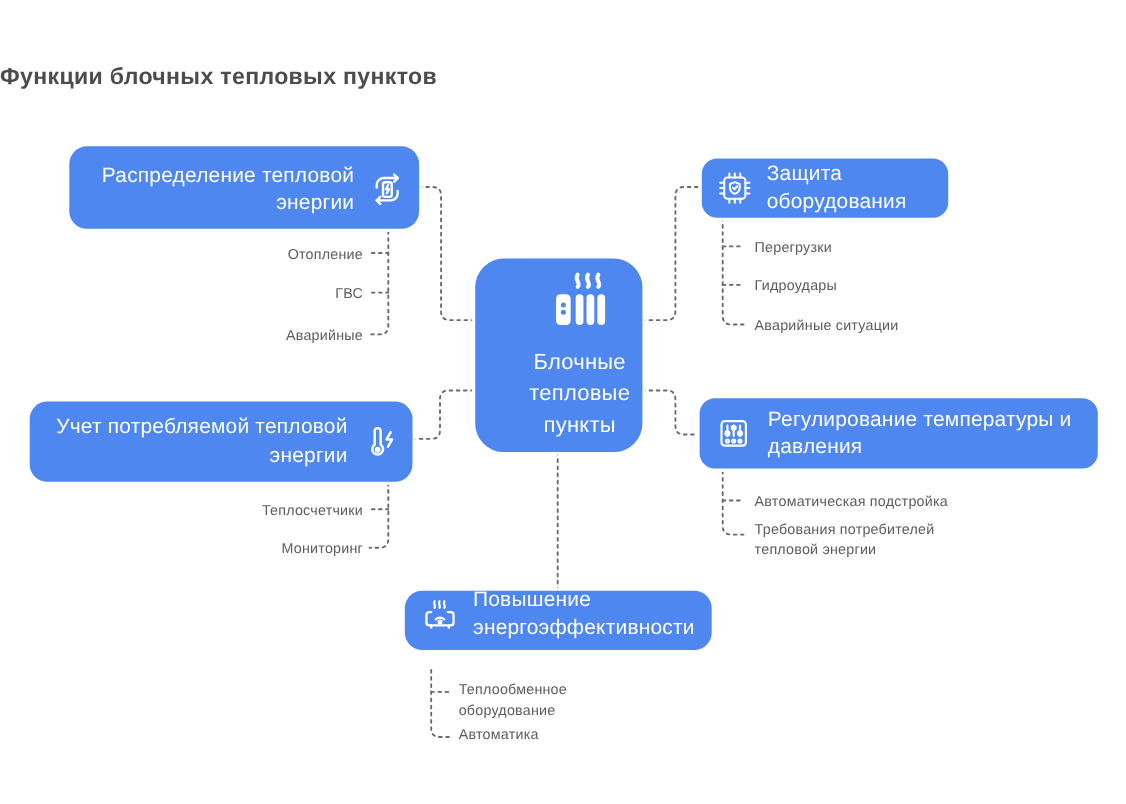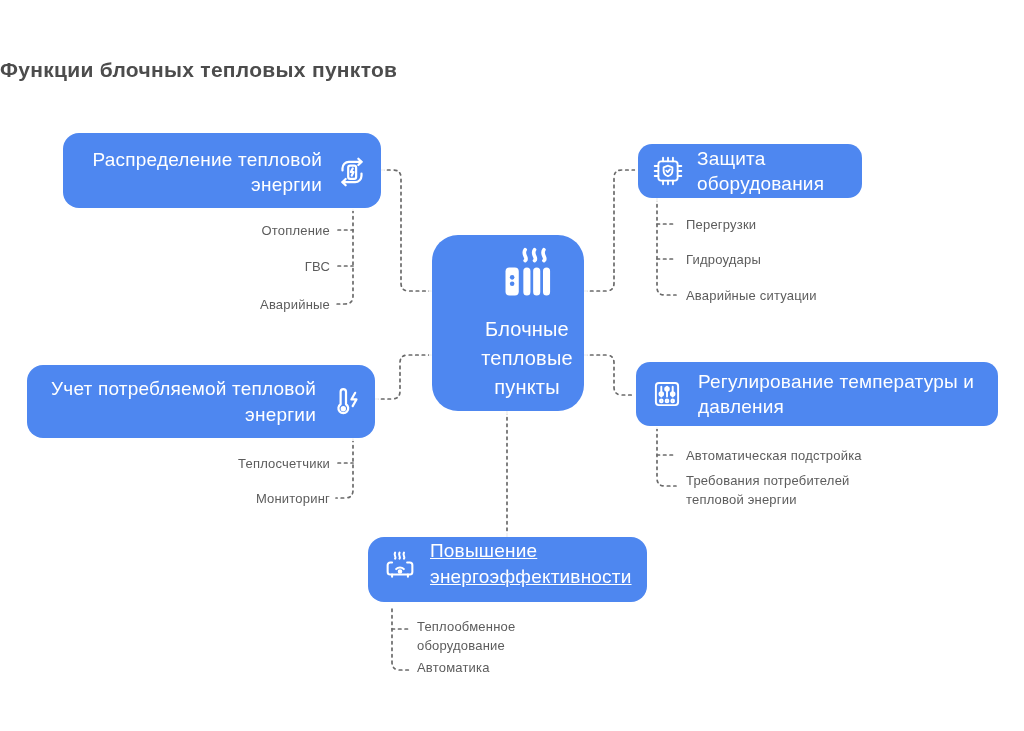--- a/index.html
+++ b/index.html
@@ -20,22 +20,22 @@
   .node-tl{left:63px;top:133px;width:318px;height:75px;border-radius:16px;
     justify-content:flex-end;padding:3px 10px 0 18px;gap:11px;}
   .node-tl .lbl{text-align:right;}
   .node-lm{left:27px;top:365px;width:348px;height:73px;border-radius:16px;
     justify-content:flex-end;padding:0 10px 0 18px;gap:11px;}
   .node-lm .lbl{text-align:right;}
   .node-tr{left:638px;top:144px;width:224px;height:54px;border-radius:14px;
     padding:0 12px 0 13px;gap:12px;}
   .node-rm{left:636px;top:362px;width:362px;height:64px;border-radius:14px;
     padding:0 12px 0 13px;gap:13px;}
-  .node-b{left:368px;top:537px;width:279px;height:65px;border-radius:16px;
-    padding:0 10px 12px 13px;gap:11px;text-decoration:underline;}
+  .node-b{left:368px;top:537px;width:279px;height:54px;border-radius:16px;
+    padding:0 10px 12px 13px;gap:11px;}
   .node-center{left:432px;top:235px;width:152px;height:176px;border-radius:26px;
     flex-direction:column;justify-content:center;gap:7px;padding-left:38px;}
   .node-center .lbl{font-size:20px;line-height:29px;text-align:center;white-space:pre-line;letter-spacing:.2px;}
   .child{position:absolute;font-size:13px;line-height:19px;color:var(--label);letter-spacing:.2px;}
   .child.r{text-align:right;}
 </style>
 </head>
 <body>
 
 <div class="canvas">

